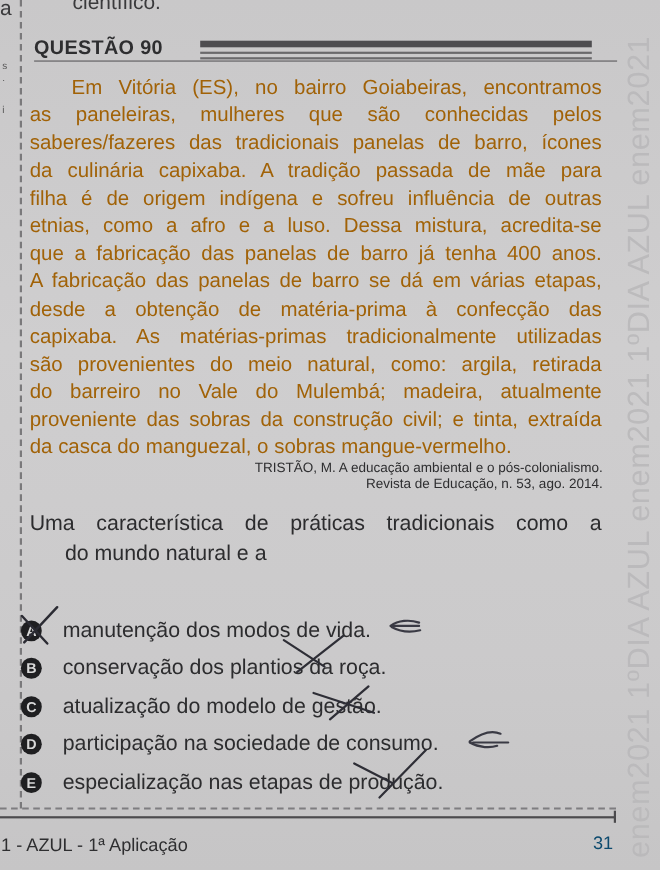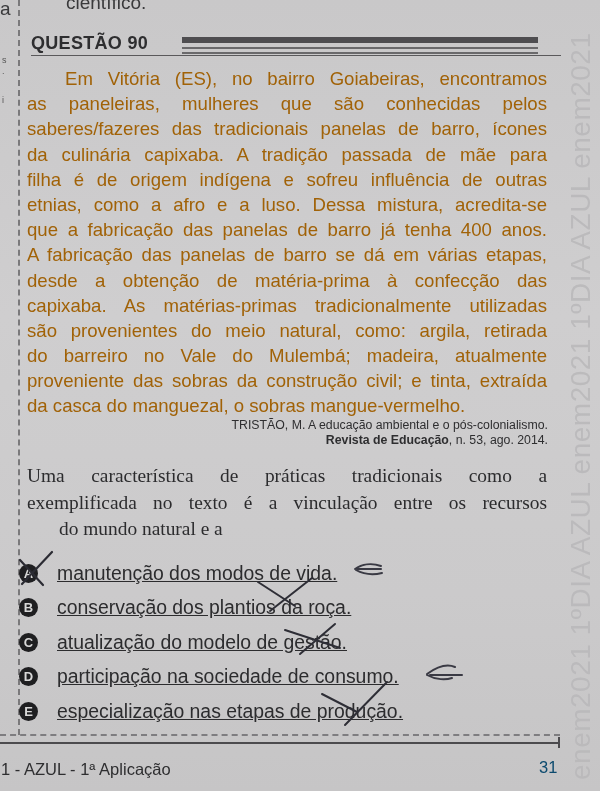--- a/index.html
+++ b/index.html
@@ -30,34 +30,34 @@
 
   .passage {
     position: absolute; left: 27px; top: 66px; width: 520px;
     font-size: 18.6px; line-height: 25.2px; text-align: justify; color: #a16207;
   }
   .passage .line { display: block; text-align: justify; text-align-last: justify; white-space: nowrap; height: 25.2px; }
   .passage .line.indent { padding-left: 38px; }
   .passage .line.last { text-align-last: left; }
 
   .citation { position: absolute; right: 52px; top: 418px; text-align: right; font-size: 12.3px; line-height: 15px; color: #2e2e30; }
-  .citation .journal { font-weight: bold; text-align: center; }
+  .citation .journal { font-weight: normal; text-align: center; }
 
-  .stem { position: absolute; left: 27px; top: 463px; width: 520px; font-size: 19.4px; line-height: 26.5px; color: #2c2c2e; font-family: Liberation Serif, serif; }
+  .stem { position: absolute; left: 27px; top: 463px; width: 520px; font-size: 19.4px; line-height: 26.5px; color: #2c2c2e; }
   .stem .line { display: block; white-space: nowrap; height: 26.5px; text-align: justify; text-align-last: justify; }
   .stem .line.last { text-align-last: left; margin-left: 32px; }
 
   .options { position: absolute; left: 18px; top: 556px; width: 530px; }
   .option { position: relative; height: 34.5px; display: flex; align-items: center; }
   .bubble {
     width: 19px; height: 19px; border-radius: 50%; background: #1f1f21; color: #d8d8d8;
     font-weight: bold; font-size: 13px; display: flex; align-items: center; justify-content: center;
     margin-left: 1px; flex: 0 0 auto;
   }
-  .opt-text { margin-left: 19px; font-size: 19.4px; color: #2c2c2e; white-space: nowrap; text-decoration: underline; }
+  .opt-text { margin-left: 19px; font-size: 19.4px; color: #2c2c2e; white-space: nowrap; }
 
   .footer-dashed { position: absolute; left: 0; top: 734px; width: 560px; height: 0; border-top: 2px dashed #7e7d80; }
   .footer-rule { position: absolute; left: 0; top: 742px; width: 560px; height: 2px; background: #4c4b4e; }
   .footer-rule-cap { position: absolute; left: 558px; top: 737px; width: 2px; height: 11px; background: #4c4b4e; }
   .footer-left { position: absolute; left: 1px; top: 760px; font-size: 16.5px; color: #2e2e30; }
   .footer-page { position: absolute; left: 539px; top: 758px; font-size: 16.5px; color: #0c4a6e; }
 
   .watermark {
     position: absolute; left: 565px; top: 780px; transform-origin: 0 0; transform: rotate(-90deg);
     font-size: 28px; color: #b9b8ba; white-space: nowrap; letter-spacing: 0.5px; opacity: 0.85;
@@ -103,21 +103,20 @@
     <span class="line last">da casca do manguezal, o sobras mangue-vermelho.</span>
   </div>
 
   <div class="citation">
     <div>TRISTÃO, M. A educação ambiental e o pós-colonialismo.</div>
     <div><span class="journal">Revista de Educação</span><span>, n. 53, ago. 2014.</span></div>
   </div>
 
   <div class="stem">
     <span class="line">Uma característica de práticas tradicionais como a</span>
-    <span class="line">exemplificada no texto é a vinculação entre os recursos</span>
     <span class="line last">do mundo natural e a</span>
   </div>
 
   <div class="options">
     <div class="option">
       <span class="bubble">A</span>
       <span class="opt-text">manutenção dos modos de vida.</span>
     </div>
     <div class="option">
       <span class="bubble">B</span>

